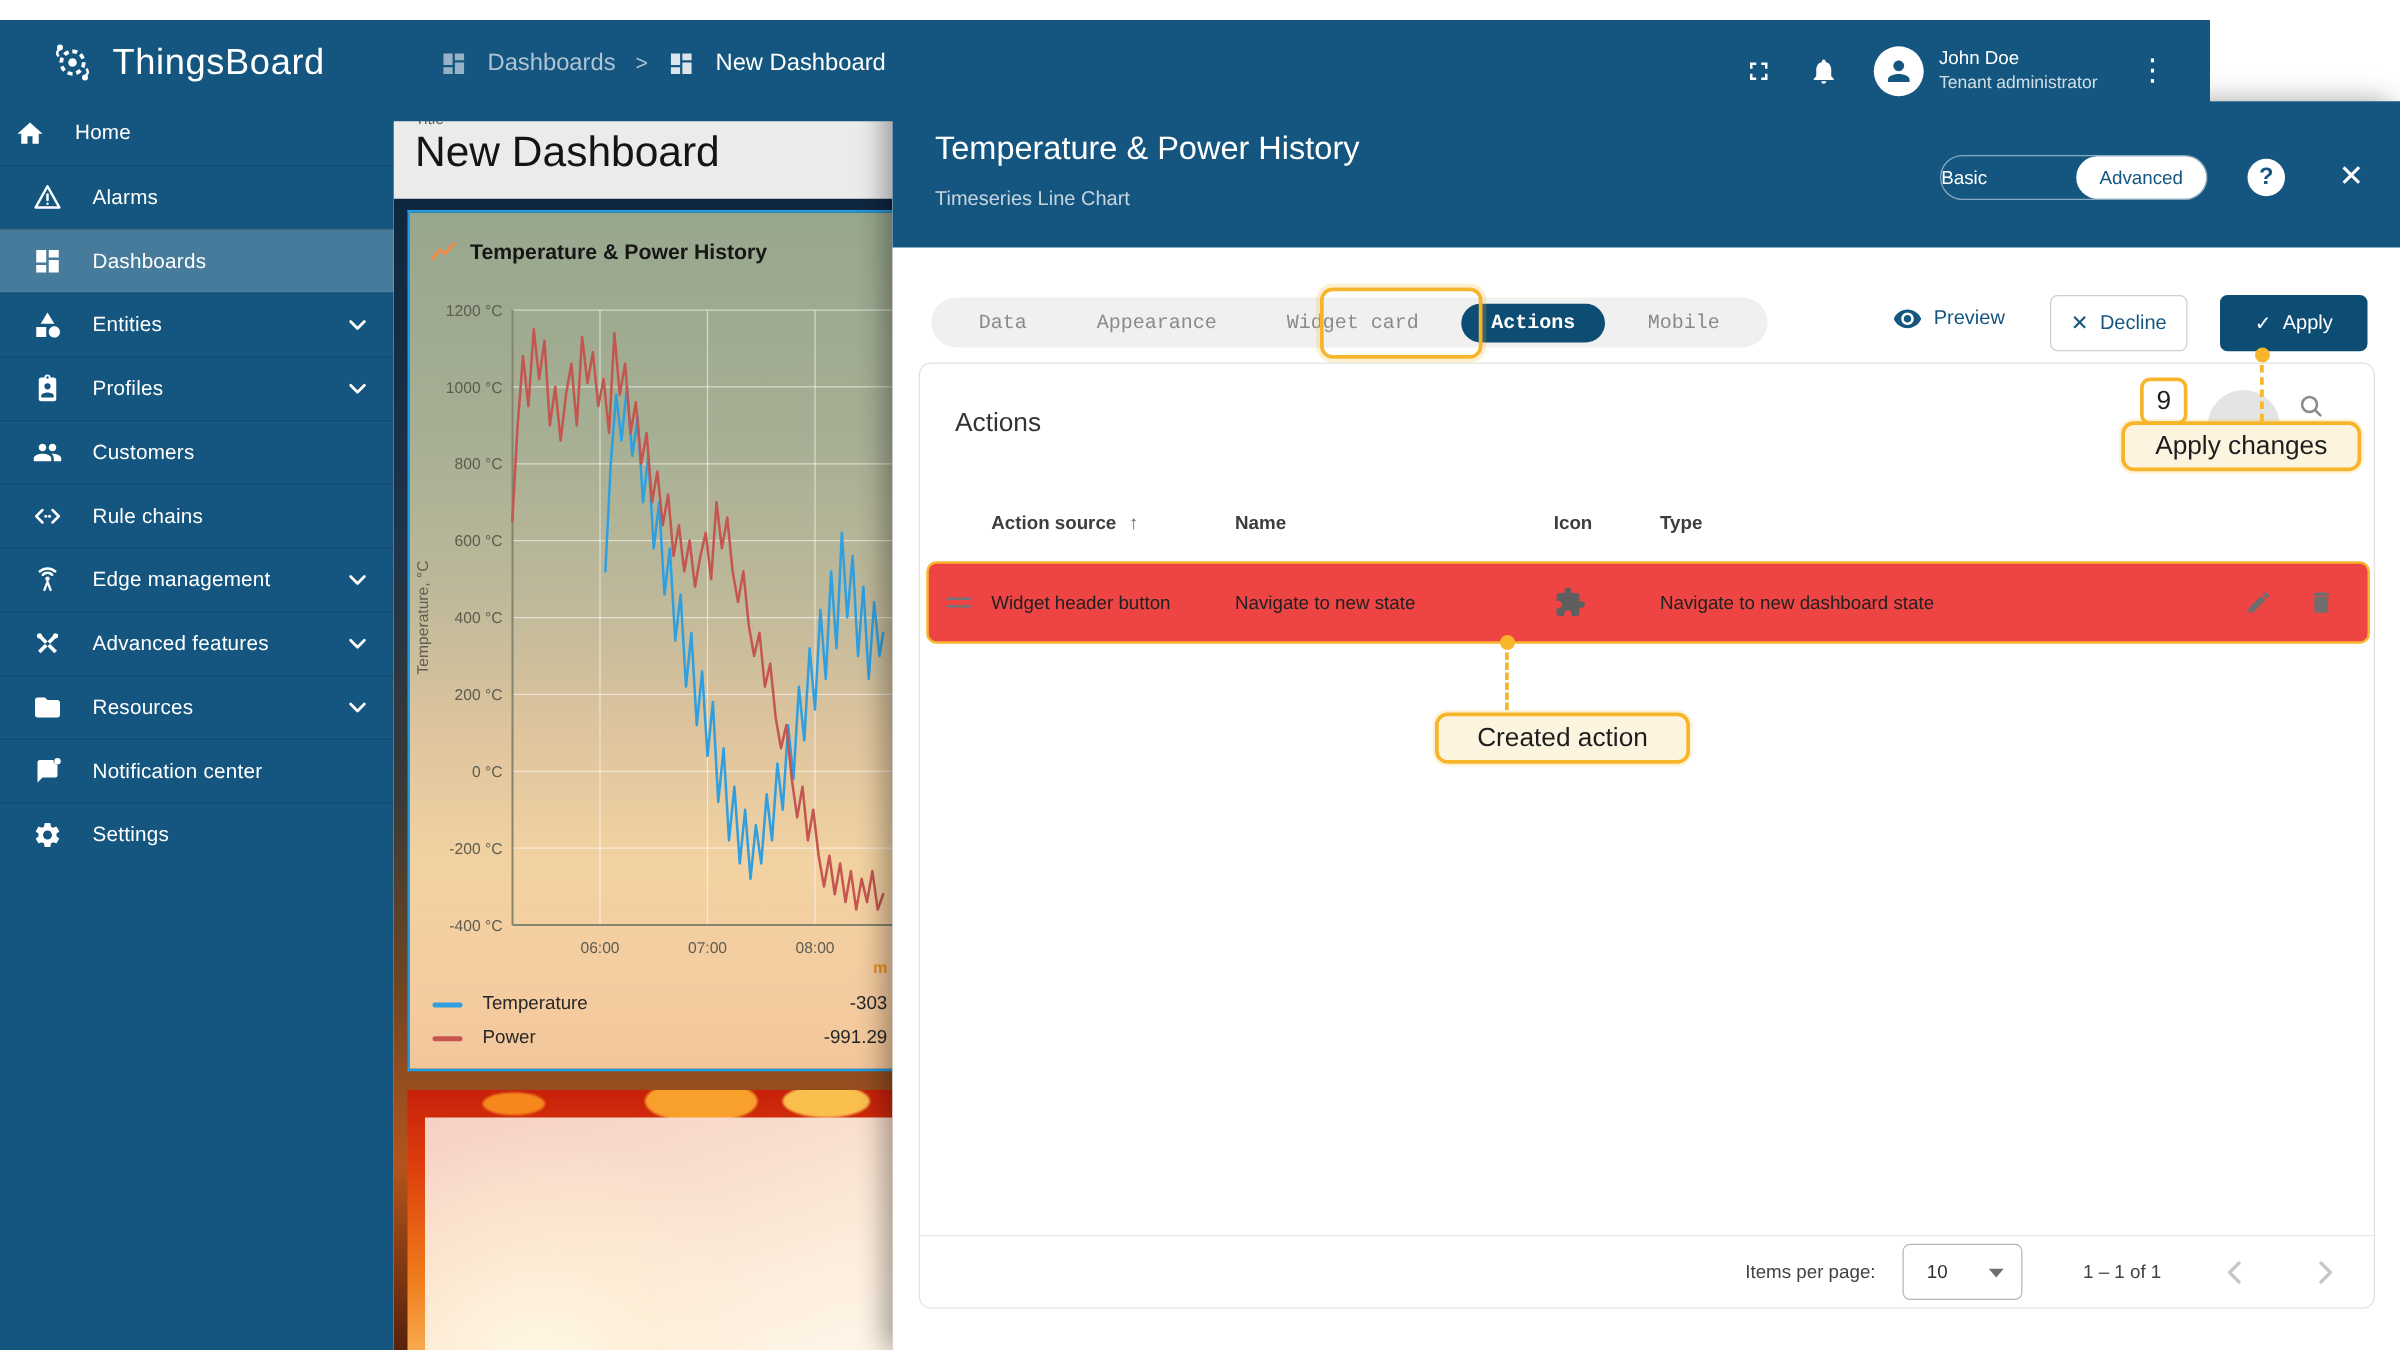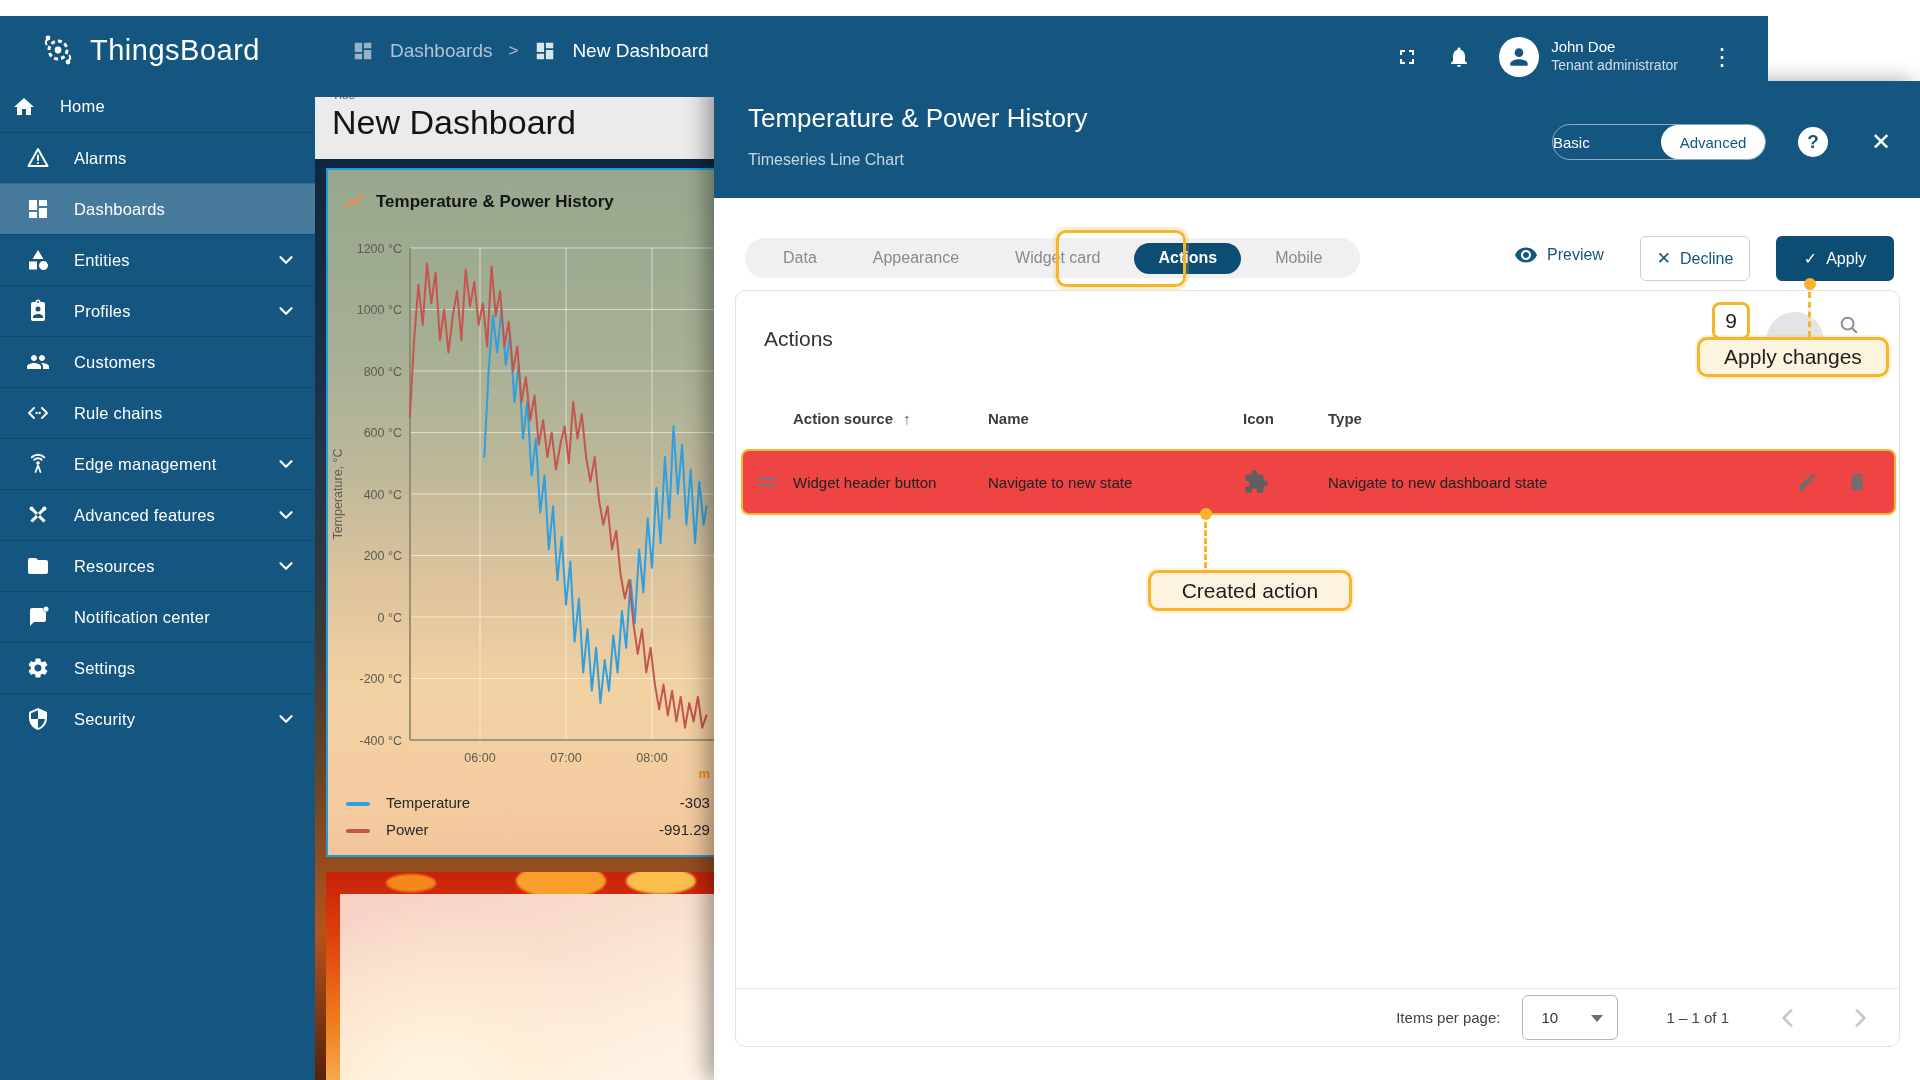--- a/index.html
+++ b/index.html
@@ -72,21 +72,21 @@
   #dlg-subtitle { position:absolute; left:34px; top:70px; font-size:16px; color:rgba(255,255,255,.75); }
   #ba-toggle { position:absolute; left:838px; top:43px; width:214px; height:36px; border:1px solid rgba(255,255,255,.5);
     border-radius:18px; display:flex; align-items:center; }
   #ba-basic { flex:1; text-align:left; font-size:15px; color:#fff; cursor:pointer; }
   #ba-adv { width:104px; height:34px; background:#fff; color:#14567f; border-radius:17px; display:flex; align-items:center; justify-content:center; font-size:15px; font-weight:500; cursor:pointer; }
   #help-btn { position:absolute; left:1084px; top:46px; width:30px; height:30px; border-radius:50%; background:#fff; color:#14567f;
     display:flex; align-items:center; justify-content:center; font-size:19px; font-weight:700; cursor:pointer; }
   #close-btn { position:absolute; left:1152px; top:46px; width:30px; height:30px; color:#fff; font-size:24px; line-height:30px; text-align:center; cursor:pointer; }
 
   
-  #tabs { position:absolute; left:31px; top:157px; height:40px; background:#f0f0f0; border-radius:20px; display:flex; align-items:center; padding:0 10px; }
+  #tabs { position:absolute; left:31px; top:157px; height:40px; background:#f0f0f0; border-radius:20px; display:flex; align-items:center; padding:0 10px;font-family:Liberation Mono, monospace; }
   .tab { padding:0 28px; font-size:16px; color:#8a8a8a; cursor:pointer; }
   .tab.active { background:#0d4d74; color:#fff; border-radius:16px; height:31px; display:flex; align-items:center; font-weight:600; padding:0 24px; margin:0 6px; }
   #btn-preview { position:absolute; left:800px; top:162px; display:flex; align-items:center; gap:9px; color:#14567f; font-size:16px; font-weight:500; cursor:pointer; }
   #btn-decline { position:absolute; left:926px; top:155px; width:110px; height:45px; background:#fff; border:1px solid #cfcfcf; border-radius:6px;
     display:flex; align-items:center; justify-content:center; gap:9px; color:#14567f; font-size:16px; font-weight:500; cursor:pointer; }
   #btn-apply { position:absolute; left:1062px; top:155px; width:118px; height:45px; background:#0d4d74; border:none; border-radius:6px;
     display:flex; align-items:center; justify-content:center; gap:9px; color:#fff; font-size:16px; font-weight:500; cursor:pointer; }
   .btn-x { font-size:17px; }
 
   
@@ -308,33 +308,20 @@
       </span>
     <span class="nav-lbl">Notification center</span>
   </div>
   <div class="nav-item">
     <span class="nav-ic">
         <svg viewBox="0 0 24 24" fill="currentColor" width="24" height="24">
           <path d="M19.14 12.94c.04-.3.06-.61.06-.94 0-.32-.02-.64-.07-.94l2.03-1.58c.18-.14.23-.41.12-.61l-1.92-3.32c-.12-.22-.37-.29-.59-.22l-2.39.96c-.5-.38-1.03-.7-1.62-.94l-.36-2.54c-.04-.24-.24-.41-.48-.41h-3.84c-.24 0-.43.17-.47.41l-.36 2.54c-.59.24-1.13.57-1.62.94l-2.39-.96c-.22-.08-.47 0-.59.22L2.74 8.87c-.12.21-.08.47.12.61l2.03 1.58c-.05.3-.09.63-.09.94s.02.64.07.94l-2.03 1.58c-.18.14-.23.41-.12.61l1.92 3.32c.12.22.37.29.59.22l2.39-.96c.5.38 1.03.7 1.62.94l.36 2.54c.05.24.24.41.48.41h3.84c.24 0 .44-.17.47-.41l.36-2.54c.59-.24 1.13-.56 1.62-.94l2.39.96c.22.08.47 0 .59-.22l1.92-3.32c.12-.22.07-.47-.12-.61l-2.01-1.58zM12 15.6c-1.98 0-3.6-1.62-3.6-3.6s1.62-3.6 3.6-3.6 3.6 1.62 3.6 3.6-1.62 3.6-3.6 3.6z"></path>
         </svg>
       </span>
     <span class="nav-lbl">Settings</span>
-  </div>
-  <div class="nav-item">
-    <span class="nav-ic">
-        <svg viewBox="0 0 24 24" fill="currentColor" width="24" height="24">
-          <path d="M12 1 3 5v6c0 5.55 3.84 10.74 9 12 5.16-1.26 9-6.45 9-12V5l-9-4zm0 10.99h7c-.53 4.12-3.28 7.79-7 8.94V12H5V6.3l7-3.11v8.8z"></path>
-        </svg>
-      </span>
-    <span class="nav-lbl">Security</span>
-    <span class="nav-chev">
-        <svg viewBox="0 0 24 24" fill="none" stroke="currentColor" stroke-width="2.4" width="22" height="22">
-          <path d="M6 9l6 6 6-6" stroke-linecap="round" stroke-linejoin="round"></path>
-        </svg>
-      </span>
   </div>
 </div>
 
 <div id="editor">
   <div id="title-bar">
     <div id="title-label">Title*</div>
     <div id="title-value">New Dashboard</div>
   </div>
   <div id="canvas">
 

